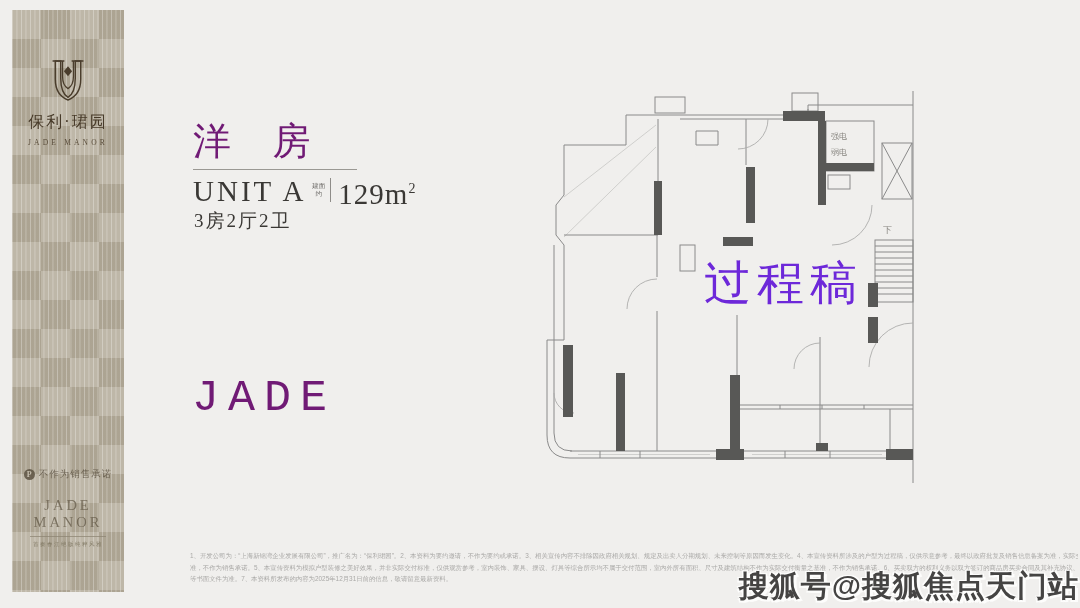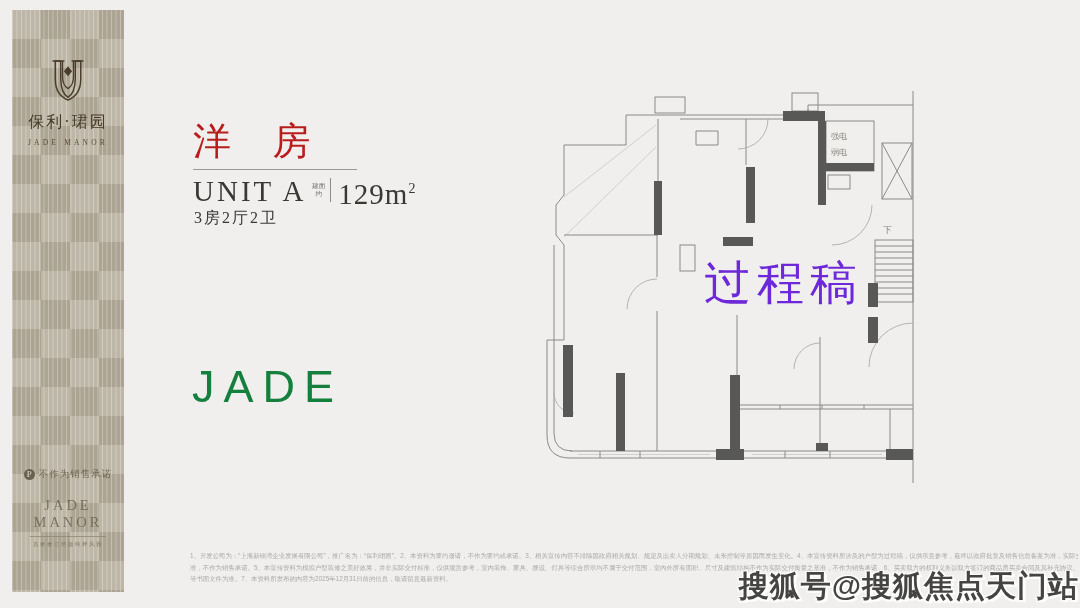--- a/index.html
+++ b/index.html
@@ -22,37 +22,37 @@
   .panel-bottom{ position:absolute; left:0; right:0; bottom:44px; text-align:center; color:#6e6656; }
   .dev-row{ display:flex; align-items:center; justify-content:center; gap:4px; margin-bottom:16px; opacity:.85;}
   .dev-dot{ width:11px; height:11px; border-radius:50%; background:#5d5343; color:#c9c2b2; font-size:8px; line-height:11px; font-weight:bold; font-family:"Liberation Serif",serif;}
   .dev-name{ font-size:9.5px; letter-spacing:1px; color:#5d5343; }
   .foot-en{ font-family:"Liberation Serif",serif; font-size:14.5px; letter-spacing:3px; color:#63594764; color:#635947; opacity:.75; }
   .foot-rule{ width:76px; height:1px; background:#8a8171; margin:5px auto 4px; opacity:.7; }
   .foot-tag{ font-size:5.5px; letter-spacing:1.5px; color:#7c745f; opacity:.9; }
 
   
   .title{ position:absolute; left:193px; top:116px; font-family:"Liberation Serif",serif;
-          font-size:38px; letter-spacing:16px; color:#b91c1c; font-weight:500; }
+          font-size:38px; letter-spacing:16px; color:#701a75; font-weight:500; }
   .title-rule{ position:absolute; left:193px; top:169px; width:164px; height:1px; background:#9a9893; }
   .unit-row{ position:absolute; left:193px; top:174px; display:flex; align-items:center; color:#3a3835;
              font-family:"Liberation Serif",serif; }
   .unit-name{ font-size:29px; letter-spacing:3px; line-height:30px; }
   .area-prefix{ display:flex; flex-direction:column; align-items:center; justify-content:flex-end;
                 font-size:6.5px; line-height:7.5px; color:#6b6966; margin:0 5px 3px 6px;
                 font-family:"Liberation Sans",sans-serif;}
   .area-bar{ width:1px; height:24px; background:#8f8d89; margin:0 7px 2px 0; }
   .area-value{ font-size:29px; line-height:30px; letter-spacing:1px; }
   .area-value sup{ font-size:14px; }
   .spec{ position:absolute; left:194px; top:208px; font-family:"Liberation Serif",serif;
-         font-size:16px; letter-spacing:2px; color:#3a3835; }
+         font-size:19px; letter-spacing:2px; color:#3a3835; }
 
   
-  .wm-jade{ position:absolute; left:192px; top:362px; font-family:Liberation Sans, sans-serif;
-            font-size:45px; line-height:50px; letter-spacing:9px; color:#15803d; }
+  .wm-jade{ position:absolute; left:192px; top:374px; font-family:Liberation Mono, monospace;
+            font-size:45px; line-height:50px; letter-spacing:9px; color:#701a75; }
 
   
   .plan{ position:absolute; left:530px; top:85px; }
   .plan .w{ stroke:#8a8a8a; stroke-width:1; fill:none; }
   .plan .lt{ stroke:#c6c6c4; stroke-width:.8; fill:none; }
   .plan .arc{ stroke:#adadab; stroke-width:.9; fill:none; }
   .plan .dk{ fill:#585856; stroke:none; }
   .plan text{ fill:#86847f; font-family:"Liberation Sans",sans-serif; }
   .draft{ position:absolute; left:704px; top:252px; font-family:"Liberation Serif",serif;
           font-size:47px; letter-spacing:6px; color:#6d28d9; }

